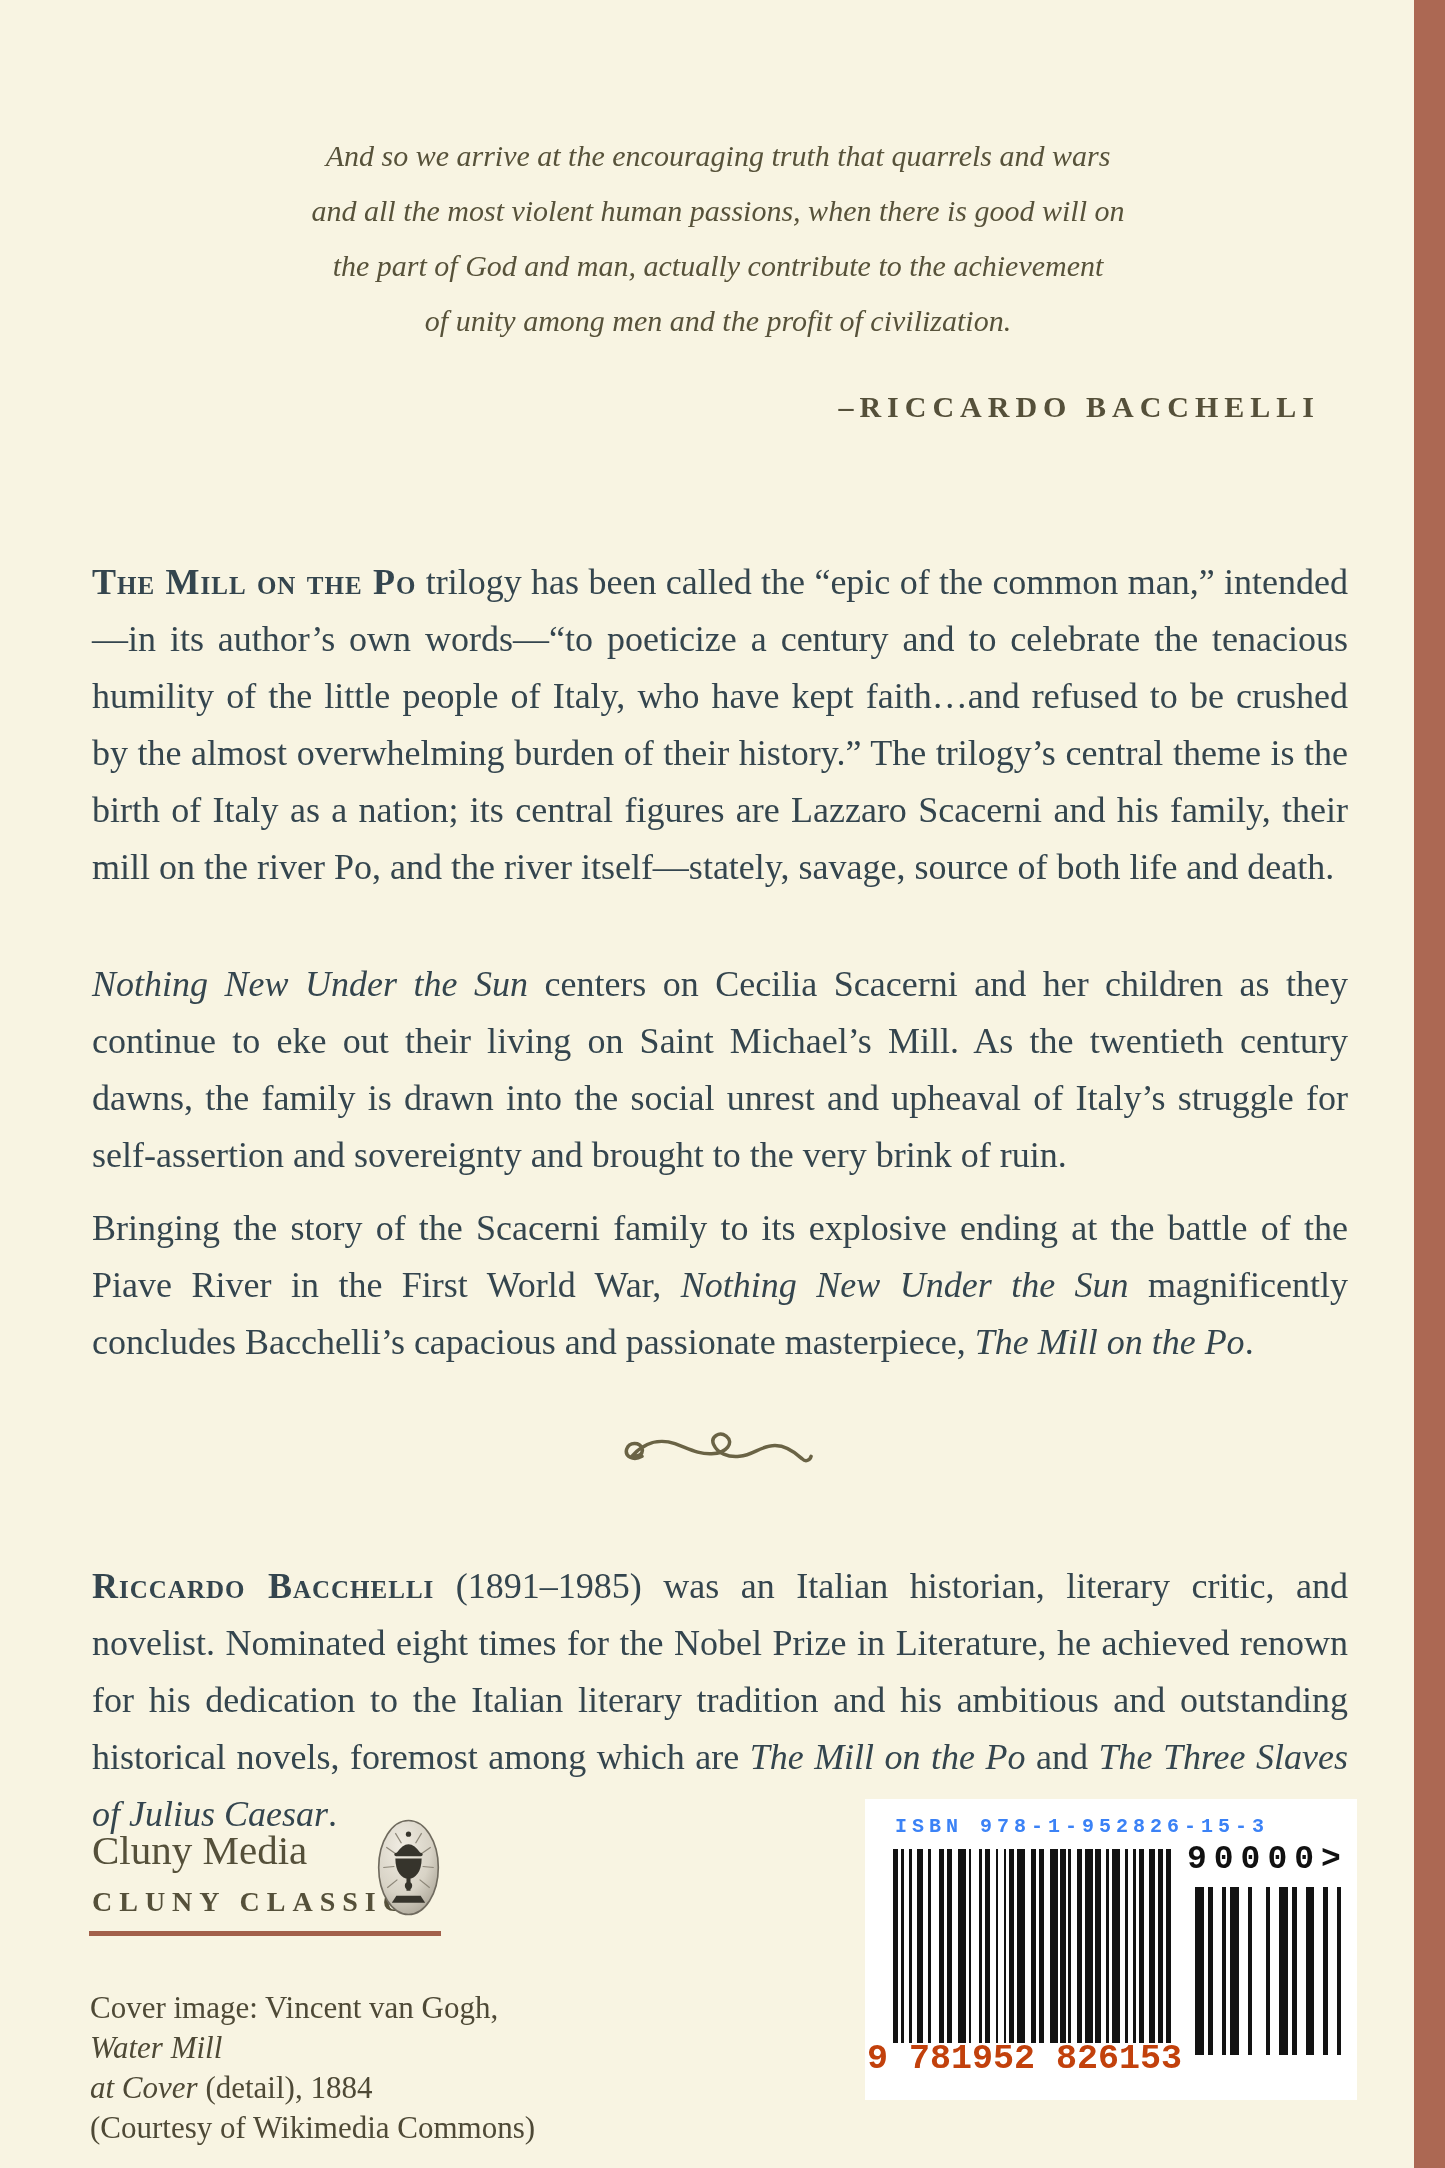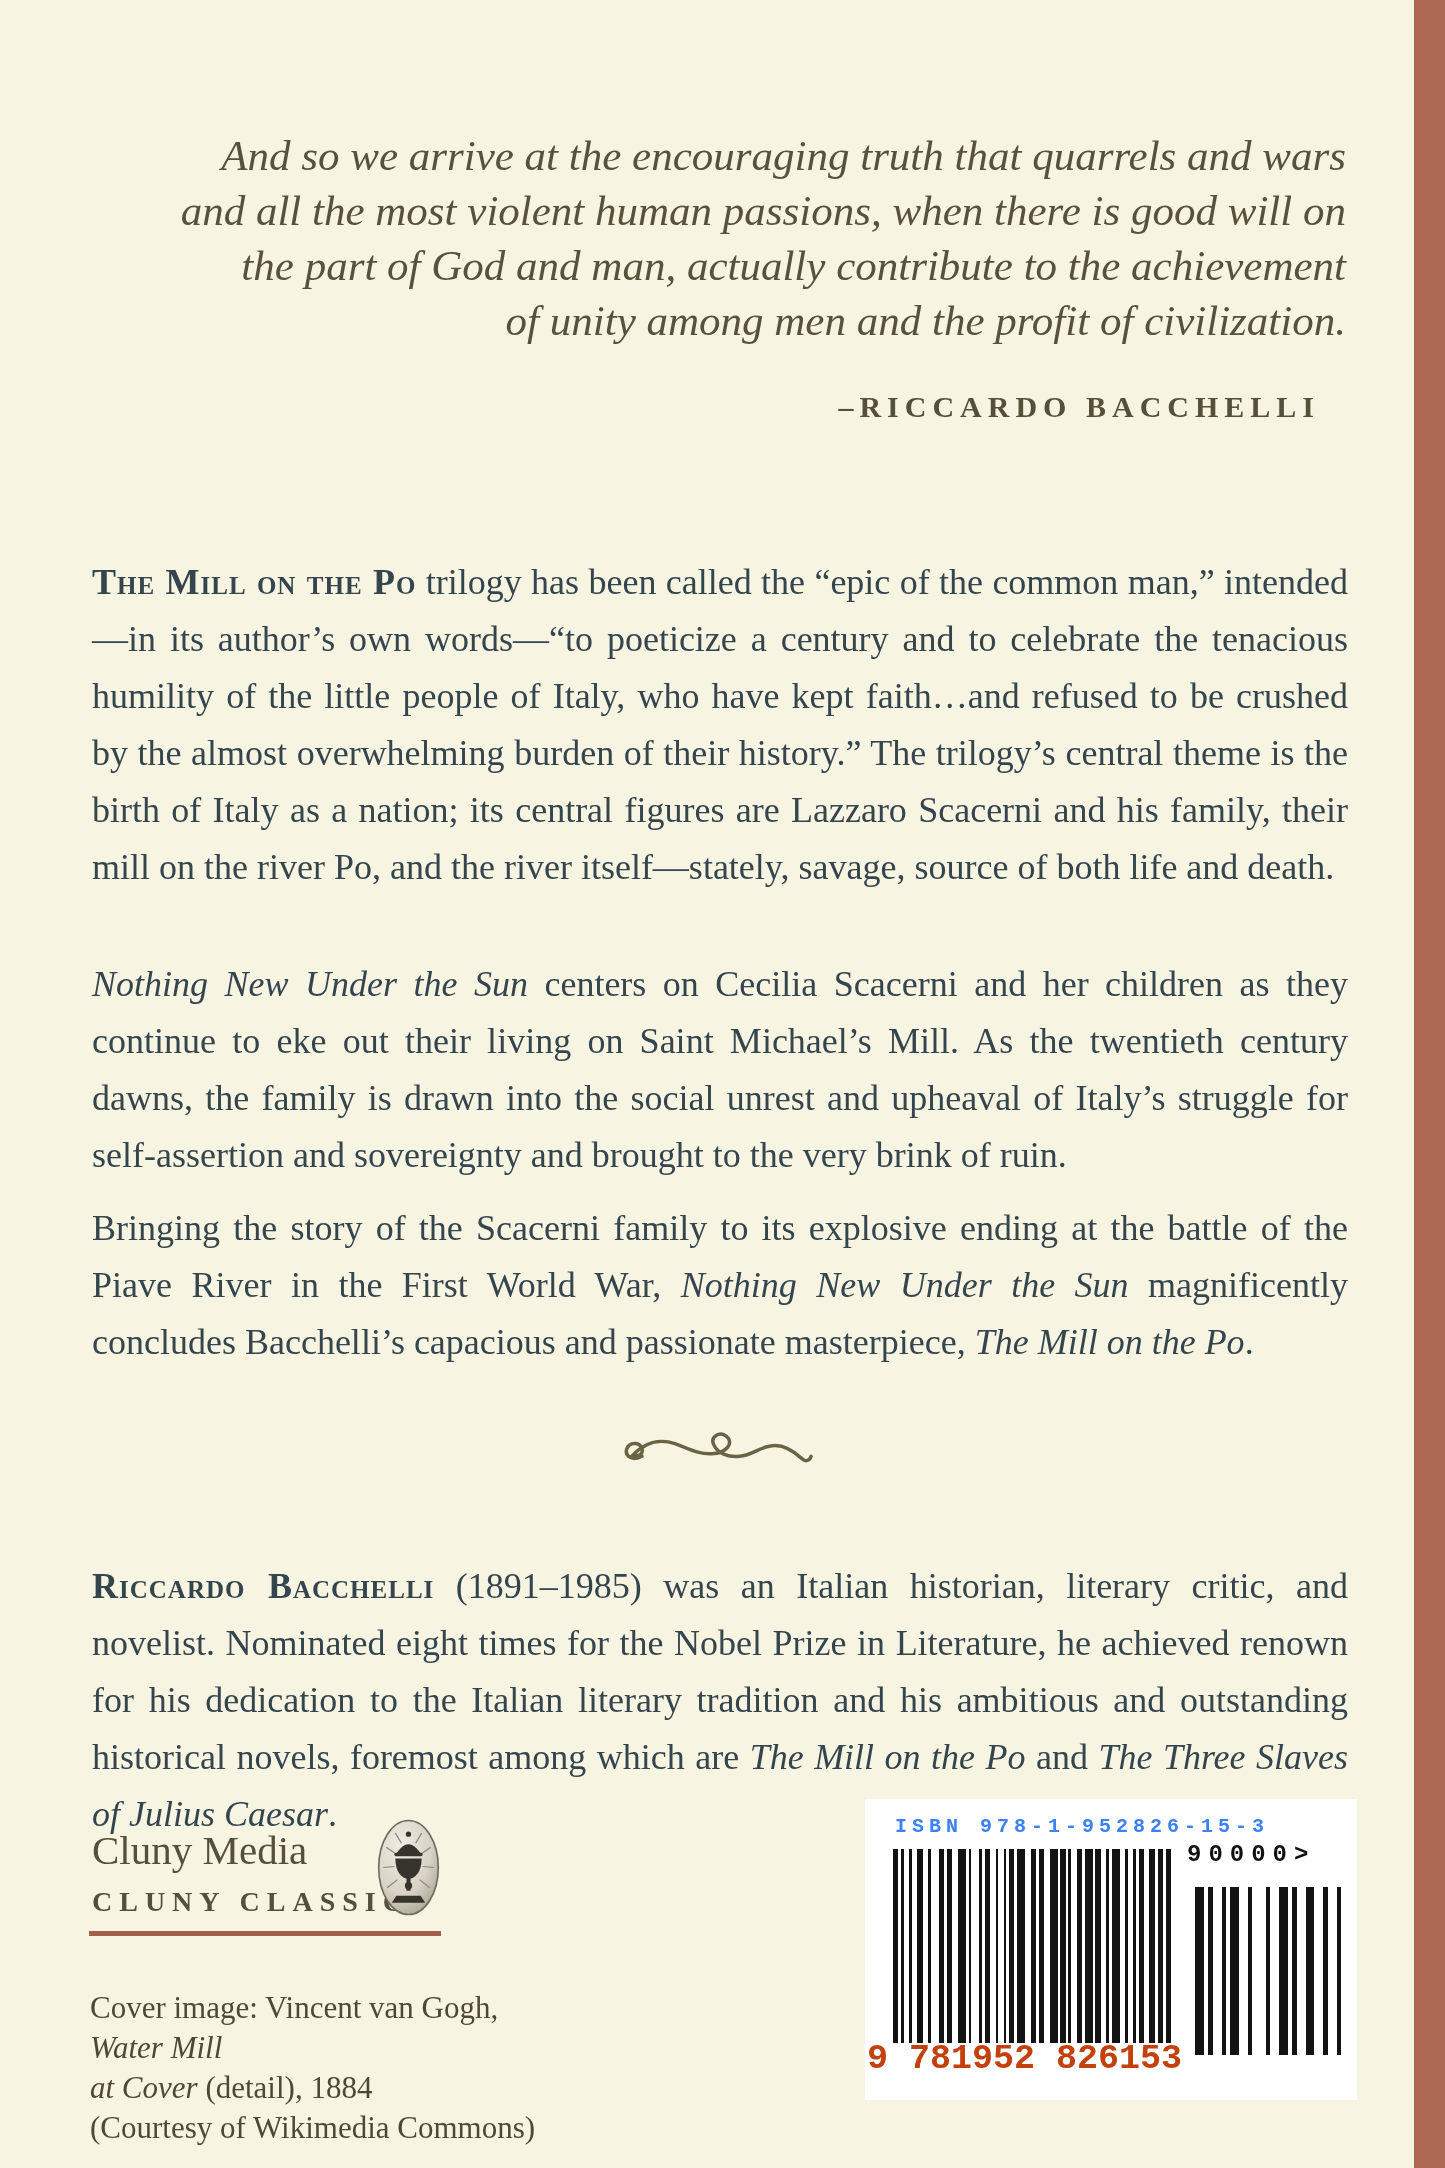--- a/index.html
+++ b/index.html
@@ -7,22 +7,22 @@
   .cover{
     position:relative; width:1445px; height:2168px;
     background:#f8f4e2; overflow:hidden;
     font-family:"Liberation Serif", serif;
   }
   .spine{position:absolute; top:0; right:0; width:31px; height:100%; background:#ac6853;}
 
   
   .epigraph{
     position:absolute; left:90px; top:128px; width:1256px;
-    text-align:right; font-style:italic; font-weight:500;
-    font-size:43px; line-height:55px; color:#57523a;
+    text-align:center; font-style:italic; font-weight:500;
+    font-size:30px; line-height:55px; color:#57523a;
   }
   .attribution{
     position:absolute; left:90px; top:390px; width:1230px;
     text-align:right; font-size:30px; letter-spacing:6px;
     color:#55503a; font-weight:600;
   }
 
   
   .body{
     position:absolute; left:92px; width:1256px; margin:0;
@@ -71,21 +71,21 @@
   .bars i{position:absolute; top:0; bottom:0; background:#131313;}
   .bars-main{left:28px; top:50px; width:278px; height:194px;}
   .digits{
     position:absolute; left:2px; top:240px; width:330px;
     font-family:"Liberation Mono", monospace;
     font-size:35px; color:#c2410c; font-weight:700; letter-spacing:0px;
   }
   .addon-num{
     position:absolute; left:322px; top:42px;
     font-family:"Liberation Mono", monospace;
-    font-size:24px; letter-spacing:7px; color:#111; font-weight:700;
+    font-size:33px; letter-spacing:7px; color:#111; font-weight:700;
   }
   .addon-bars{left:330px; top:88px; width:146px; height:168px;}
 </style>
 </head>
 <body>
 
 <div class="cover">
 
   <div class="spine"></div>
 

